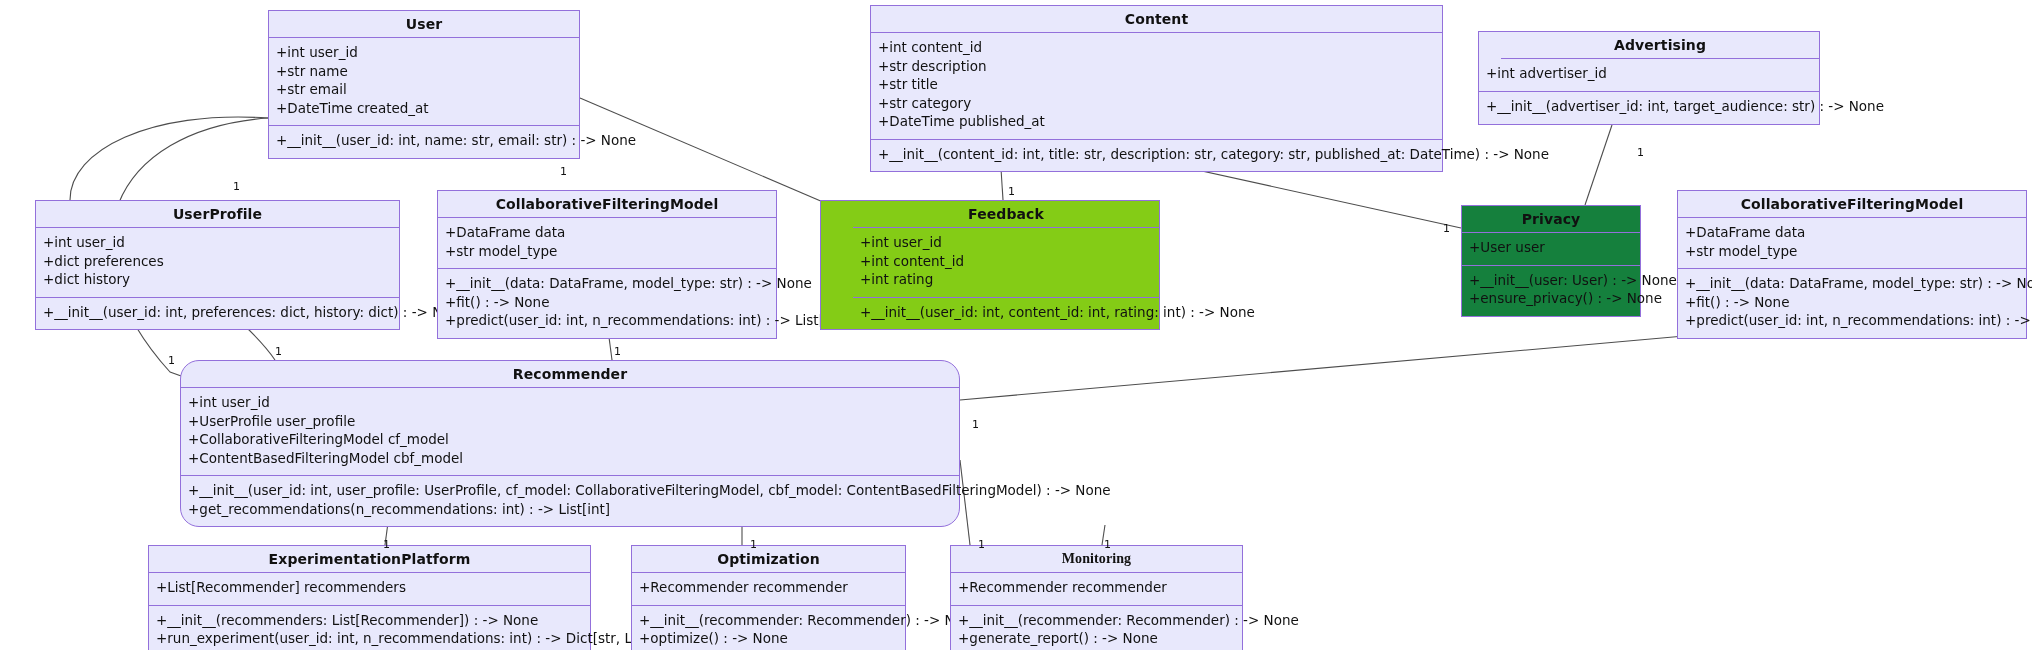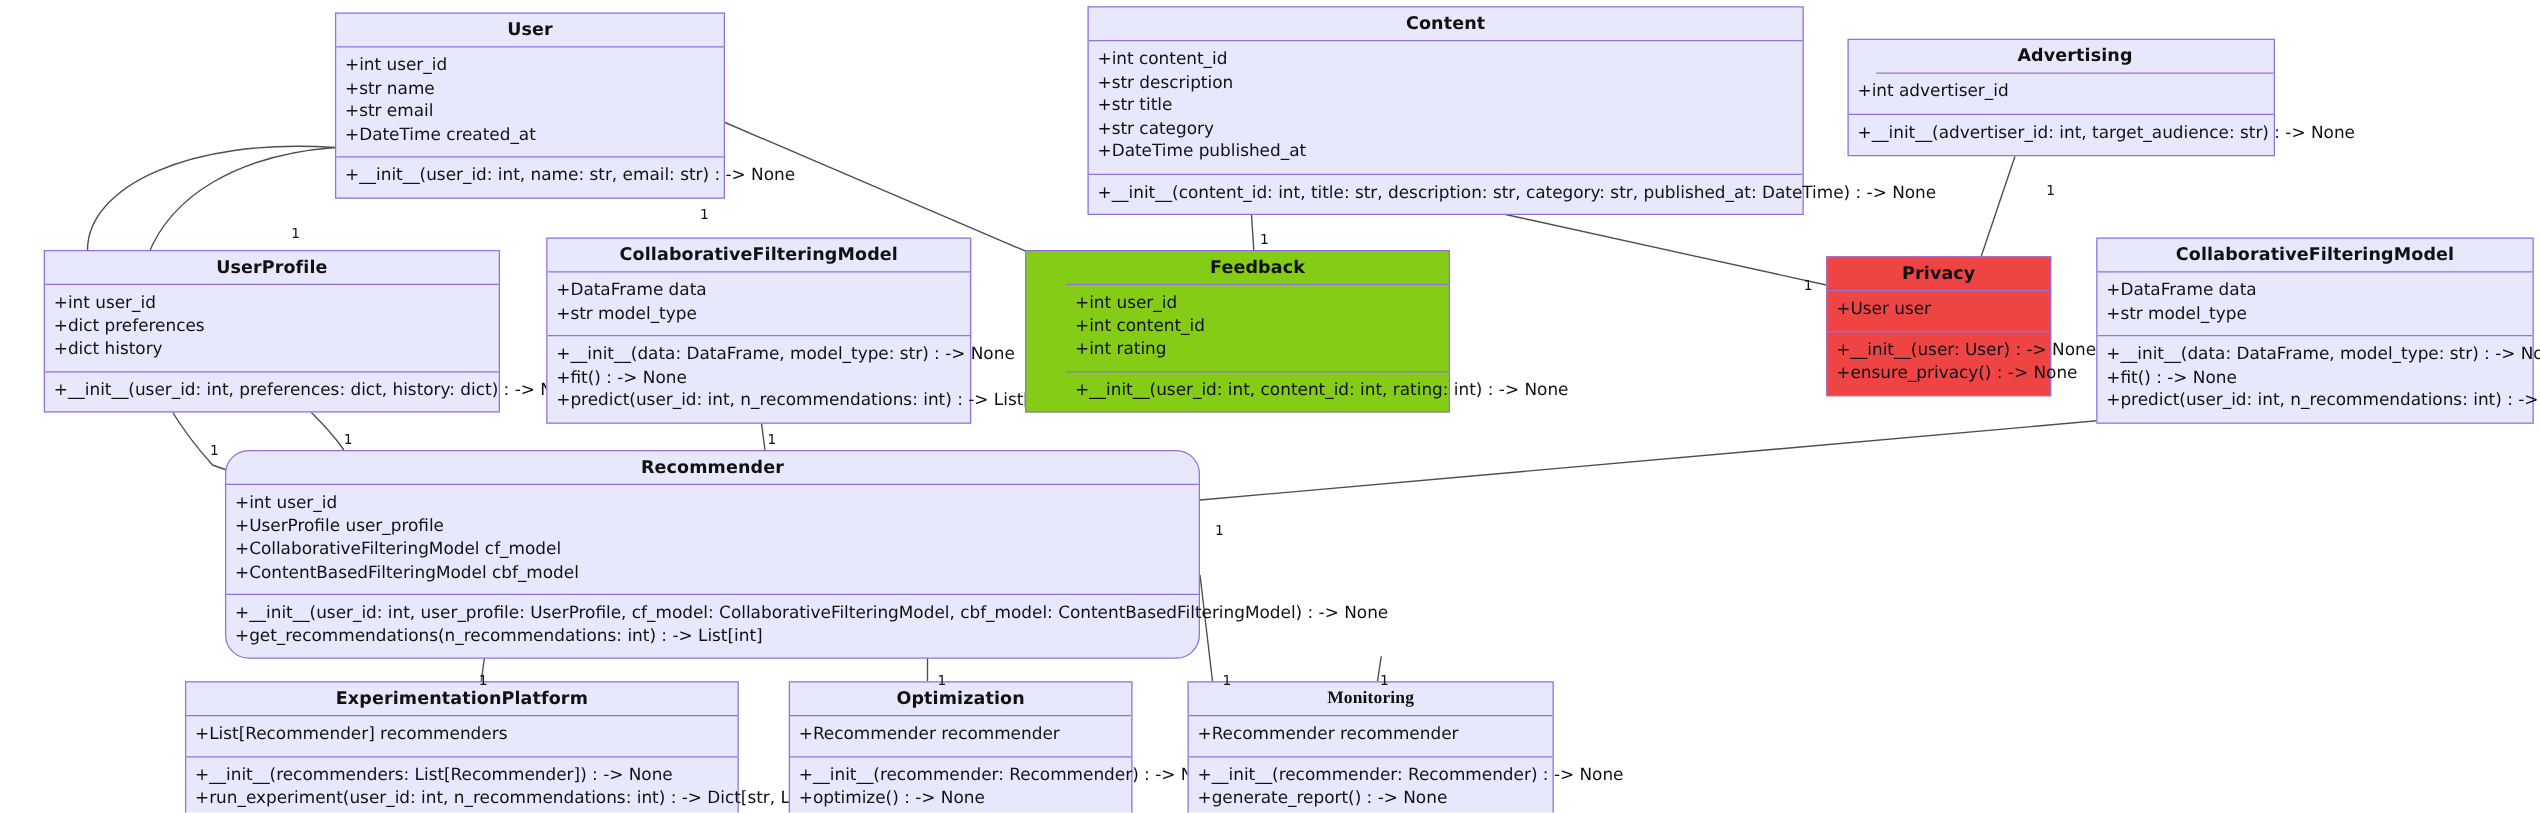--- a/index.html
+++ b/index.html
@@ -149,21 +149,21 @@
         <div class="uml-title" style="border-bottom-color: rgb(147, 112, 219);">Feedback</div>
         <div class="uml-section" style="border-bottom-color: rgb(147, 112, 219);">
           <div class="uml-row">+int user_id</div>
           <div class="uml-row">+int content_id</div>
           <div class="uml-row">+int rating</div>
         </div>
         <div class="uml-section">
           <div class="uml-row">+__init__(user_id: int, content_id: int, rating: int) : -&gt; None</div>
         </div>
       </div>
-      <div class="uml-class" style="left: 1461px; top: 205px; width: 180px; min-height: 102px; background: #ef4444; border-color: rgb(147, 112, 219);">
+      <div class="uml-class" style="left: 1461px; top: 205px; width: 180px; min-height: 102px; background: #15803d; border-color: rgb(147, 112, 219);">
         <div class="uml-title" style="border-bottom-color: rgb(147, 112, 219);">Privacy</div>
         <div class="uml-section" style="border-bottom-color: rgb(147, 112, 219);">
           <div class="uml-row">+User user</div>
         </div>
         <div class="uml-section">
           <div class="uml-row">+__init__(user: User) : -&gt; None</div>
           <div class="uml-row">+ensure_privacy() : -&gt; None</div>
         </div>
       </div>
       <div class="uml-class" style="left: 1677px; top: 190px; width: 350px; min-height: 132px; background: rgb(232, 232, 252); border-color: rgb(147, 112, 219);">

